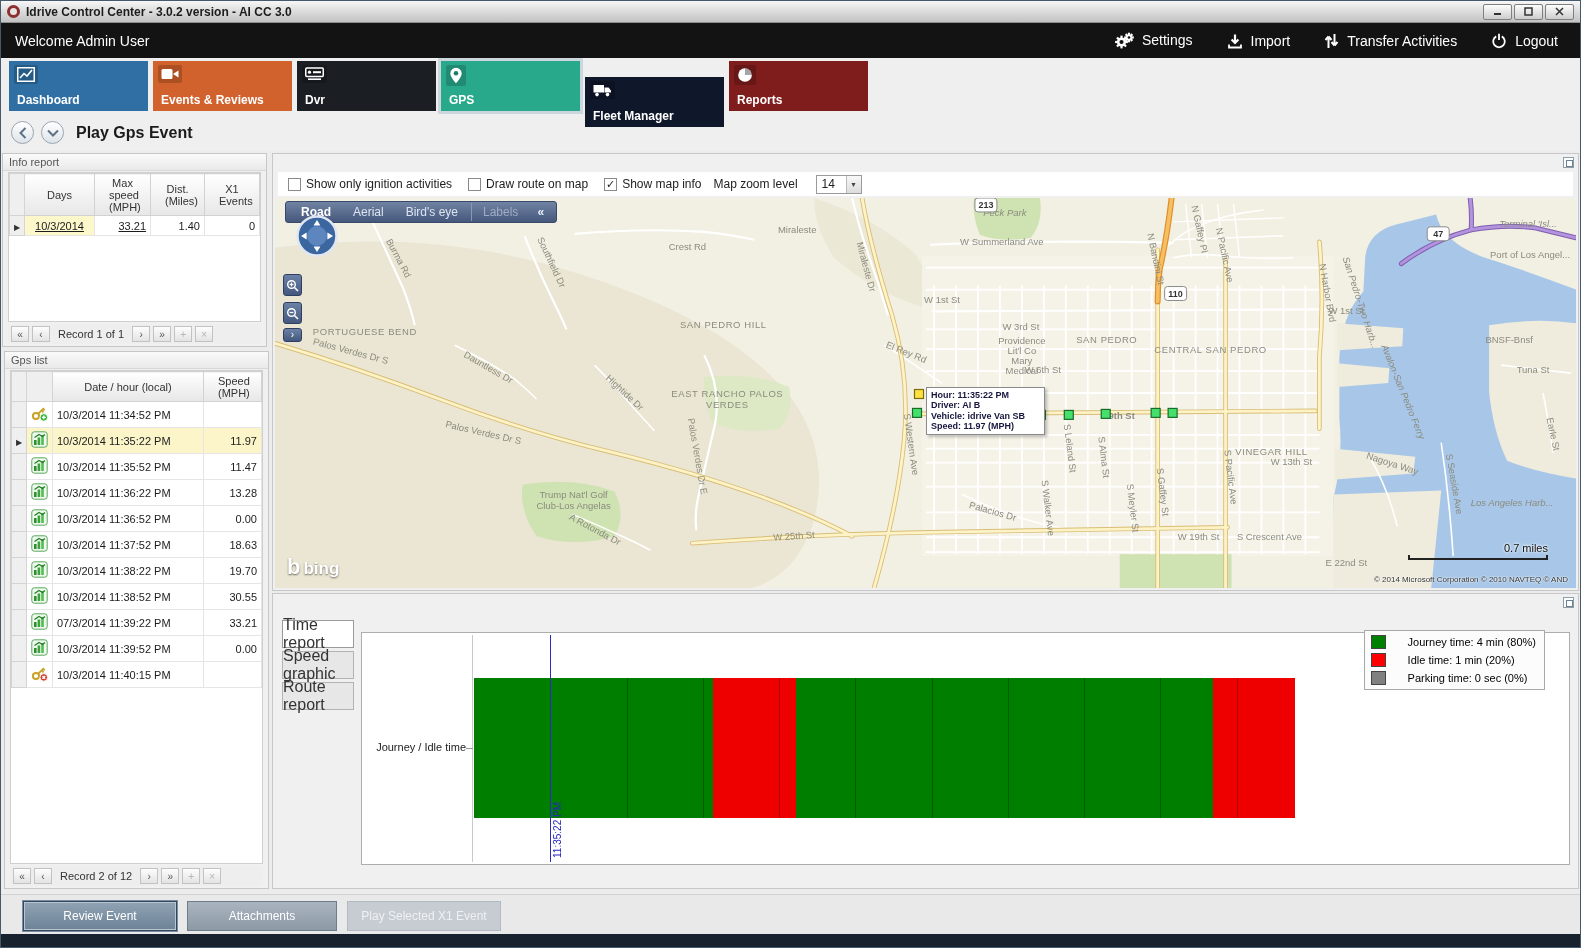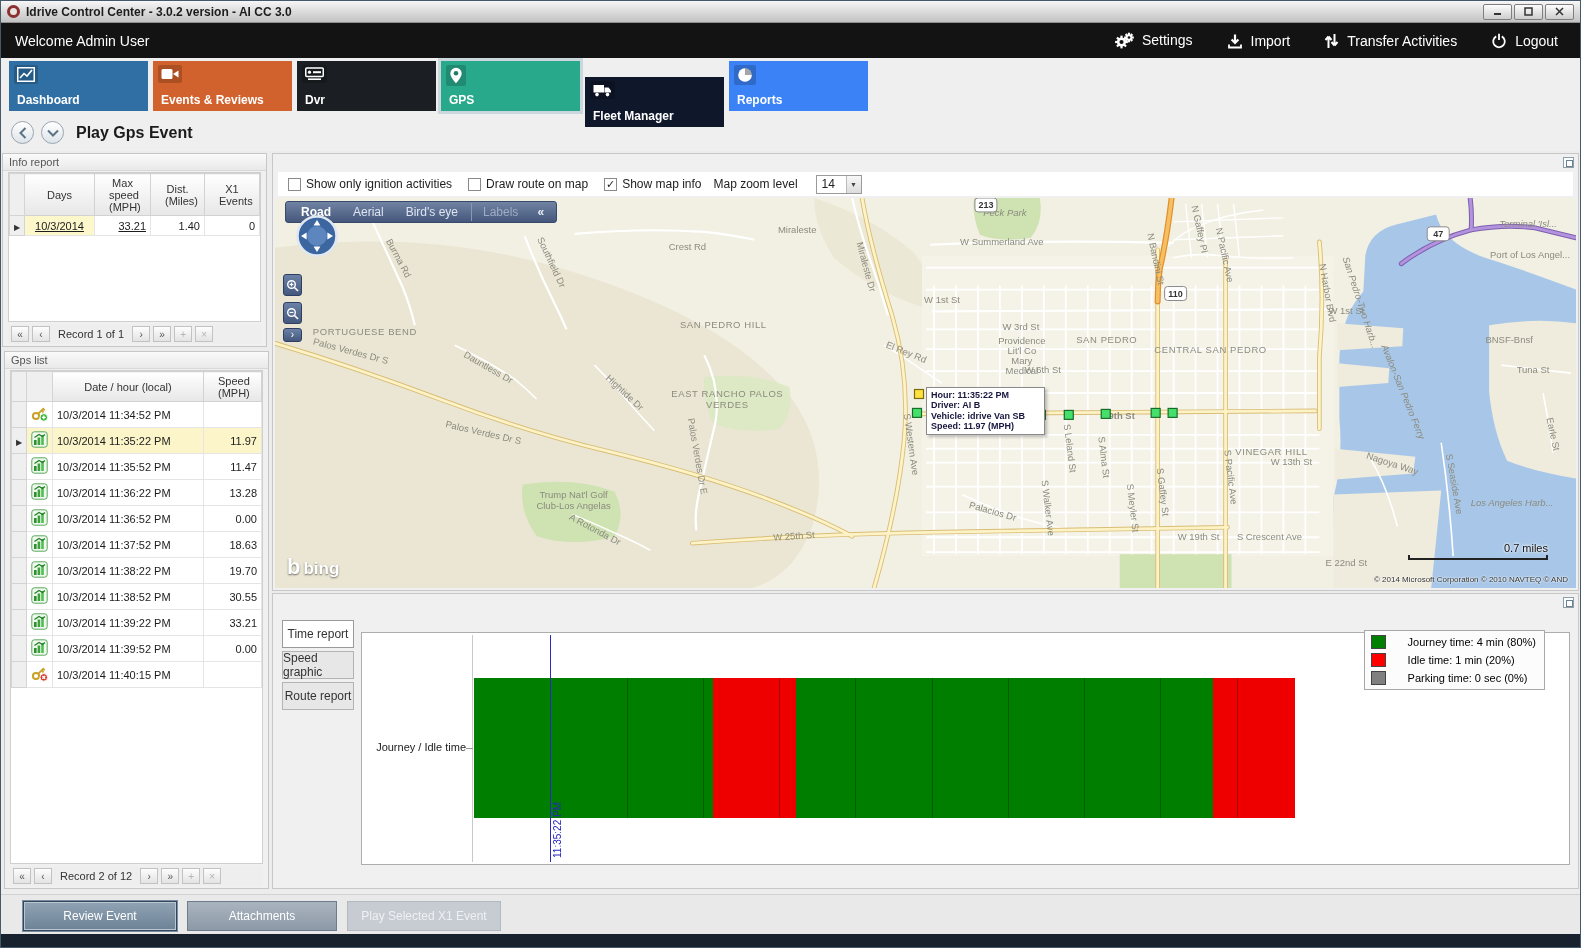--- a/index.html
+++ b/index.html
@@ -98,21 +98,21 @@
 .lbl-poi{fill:#98988b;font-size:9px}
 .lbl-park{fill:#79a069;font-size:9px;font-style:italic}
 .lbl-water{fill:#7a93bd;font-size:10.5px;font-style:italic;font-family:"DejaVu Serif",serif}
 .lbl-waterS{fill:#83a0c9;font-size:8.5px;font-style:italic;font-family:"DejaVu Serif",serif}
 .lbl-roadb{fill:#4a4a45;font-size:10px;font-weight:bold}
 .rw{stroke:#fff;stroke-width:2.2;fill:none}
 .rw2{stroke:#fff;stroke-width:1.6;fill:none}
 
 
 .chart-tabs{position:absolute;left:9px;top:26px;width:72px}
-.vtab{height:28px;border:1px solid #b3b3b3;background:#e7e7e7;font-size:12px;display:flex;align-items:center;justify-content:center;margin-bottom:3px;color:#333;cursor:pointer}
+.vtab{height:28px;border:1px solid #b3b3b3;background:#e7e7e7;font-size:16px;display:flex;align-items:center;justify-content:center;margin-bottom:3px;color:#333;cursor:pointer}
 .vtab.active{background:#fff;border-color:#9a9a9a}
 .chart-box{position:absolute;left:88px;top:38px;right:8px;bottom:23px;background:#fff;border:1px solid #adadad}
 .legend{position:absolute;right:24px;top:-3px;background:#fcfcfc;border:1px solid #a8a8a8;padding:4px 8px 4px 6px;display:flex;flex-direction:column;gap:4px;font-size:11px;z-index:5}
 .lrow{display:flex;align-items:center;gap:22px}
 .lsw{width:15px;height:14px;border:1px solid #444}
 .axis-y{position:absolute;left:110px;top:2px;bottom:2px;width:1px;background:#c9c9c9}
 .row-label{position:absolute;left:2px;width:102px;top:108px;text-align:right;font-size:11px;color:#222}
 .row-tick{position:absolute;left:104px;top:115px;width:7px;height:1px;background:#999}
 .bar{position:absolute;left:112px;top:45px;height:140px;width:821px}
 .seg{position:absolute;top:0;height:100%}
@@ -259,21 +259,21 @@
         <span class="ticon">
           <svg width="19" height="14" viewBox="0 0 19 14">
             <rect x="0.5" y="2" width="10.5" height="7.5" fill="#fff"></rect>
             <path d="M11.5 4.5h4l2.5 3v2h-6.5z" fill="#fff"></path>
             <circle cx="4" cy="11.6" r="1.8" fill="#fff"></circle>
             <circle cx="14.5" cy="11.6" r="1.8" fill="#fff"></circle>
           </svg>
         </span>
         <span class="tlabel">Fleet Manager</span>
       </div>
-      <div class="tile" style="background: #3b82f6;">
+      <div class="tile" style="background: #7f1d1d;">
         <span class="ticon">
           <svg width="16" height="16" viewBox="0 0 16 16">
             <circle cx="8" cy="8" r="6.8" fill="#fff"></circle>
             <path d="M8 8V1.2A6.8 6.8 0 0 1 14.8 8z" fill="rgba(0,0,0,0.35)"></path>
           </svg>
         </span>
         <span class="tlabel">Reports</span>
       </div>
     </div>
 
@@ -449,21 +449,21 @@
             </tr>
             <tr>
               <td class="gutter"></td>
               <td class="icel"><span><svg width="17" height="17" viewBox="0 0 17 17">
                     <rect x="0.8" y="0.8" width="15.4" height="15.4" rx="2.5" fill="#eef8ee" stroke="#5aa85a"></rect>
                     <rect x="3" y="9" width="2.6" height="5" fill="#2e8f2e"></rect>
                     <rect x="6.6" y="6.5" width="2.6" height="7.5" fill="#3da23d"></rect>
                     <rect x="10.2" y="4" width="2.6" height="10" fill="#54bc54"></rect>
                     <path d="M3.5 6.5l4.5-3 3.5 2 2.5-2" fill="none" stroke="#1f7f1f" stroke-width="1.2"></path>
                   </svg></span></td>
-              <td>10/3/2014 11:39:22 PM</td>
+              <td>07/3/2014 11:39:22 PM</td>
               <td class="num">33.21</td>
             </tr>
             <tr>
               <td class="gutter"></td>
               <td class="icel"><span><svg width="17" height="17" viewBox="0 0 17 17">
                     <rect x="0.8" y="0.8" width="15.4" height="15.4" rx="2.5" fill="#eef8ee" stroke="#5aa85a"></rect>
                     <rect x="3" y="9" width="2.6" height="5" fill="#2e8f2e"></rect>
                     <rect x="6.6" y="6.5" width="2.6" height="7.5" fill="#3da23d"></rect>
                     <rect x="10.2" y="4" width="2.6" height="10" fill="#54bc54"></rect>
                     <path d="M3.5 6.5l4.5-3 3.5 2 2.5-2" fill="none" stroke="#1f7f1f" stroke-width="1.2"></path>

